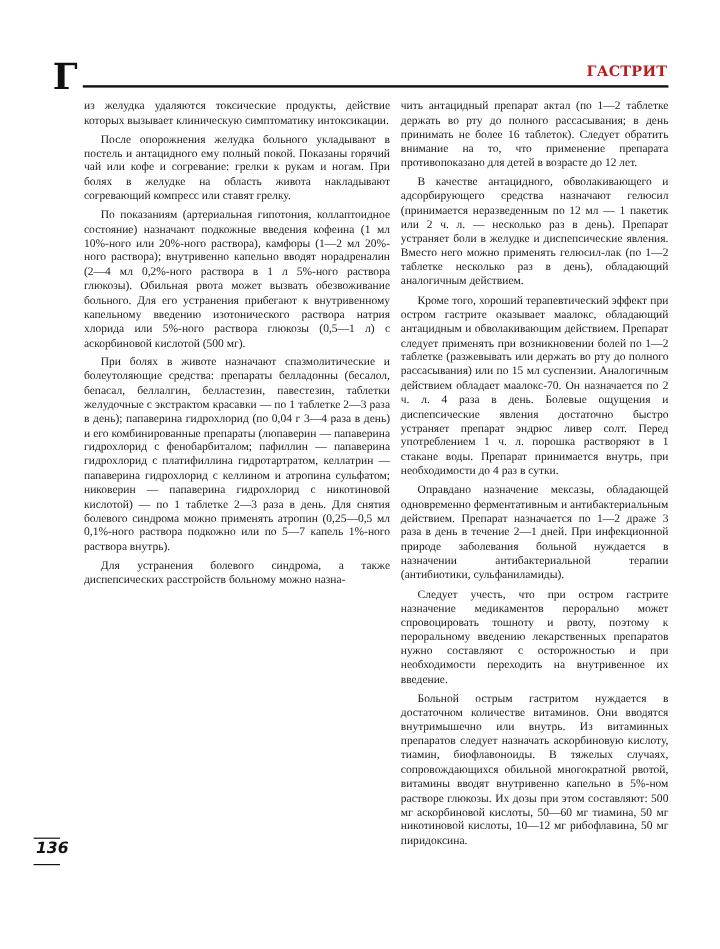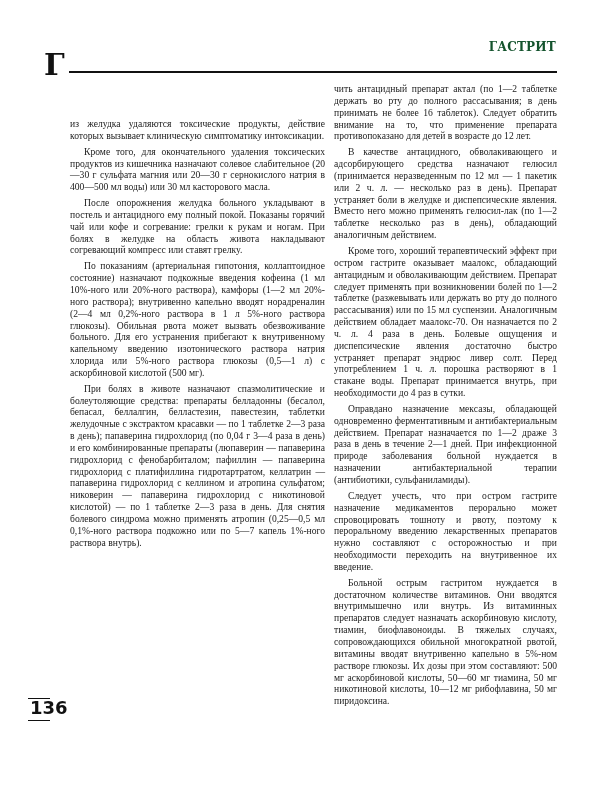--- a/index.html
+++ b/index.html
@@ -1,41 +1,41 @@
 <!DOCTYPE html>
 <html><head>
 <meta charset="utf-8">
 <style>
   html, body { margin:0; padding:0; background:#ffffff; }
   body { width:600px; height:791px; position:relative; overflow:hidden; font-family:"Liberation Serif","DejaVu Serif",serif; color:#1a1a1a; }
   .letter { position:absolute; left:44px; top:50px; font-family:"DejaVu Serif",serif; font-weight:bold; font-size:30px; line-height:30px; color:#111; }
   .rule { position:absolute; left:69px; top:71px; width:488px; height:2px; background:#111; }
-  .running-title { position:absolute; right:44px; top:40px; font-family:"DejaVu Serif",serif; font-weight:bold; font-size:12px; letter-spacing:0.2px; color:#14532d; }
+  .running-title { position:absolute; right:44px; top:52px; font-family:"DejaVu Serif",serif; font-weight:bold; font-size:12px; letter-spacing:0.2px; color:#b91c1c; }
   .col { position:absolute; top:83px; font-size:9.6px; line-height:11.85px; text-align:justify; }
-  .col.left { left:70px; width:255px;margin-top:35px; }
+  .col.left { left:70px; width:255px; }
   .col.right { left:334px; width:223px; }
   .col p { margin:0; text-indent:14px; }
   .col p.cont { text-indent:0; }
   .col p + p { margin-top:4px; }
-  .pagenum { position:absolute; left:30px; top:700px; width:22px; text-align:left; font-family:"DejaVu Sans",sans-serif; font-weight:bold; font-size:18px; line-height:16px; color:#111; }
+  .pagenum { position:absolute; left:30px; top:700px; width:22px; text-align:left; font-family:"DejaVu Sans",sans-serif; font-weight:bold; font-size:13px; line-height:16px; color:#111;font-style:italic; }
   .pn-line { position:absolute; left:28px; width:22px; height:1px; background:#111; }
 </style>
 </head>
 <body>
 
 <div class="letter">Г</div>
 <div class="rule"></div>
 <div class="running-title">ГАСТРИТ</div>
 
 <div class="col left">
   <p class="cont">из желудка удаляются токсические продукты, действие которых вызывает клиническую симптоматику интоксикации.</p>
-  <p>Кроме того, для окончательного удаления токсических продуктов из кишечника назначают солевое слабительное (20—30 г сульфата магния или 20—30 г сернокислого натрия в 400—500 мл воды) или 30 мл касторового масла.</p>
   <p>После опорожнения желудка больного укладывают в постель и антацидного ему полный покой. Показаны горячий чай или кофе и согревание: грелки к рукам и ногам. При болях в желудке на область живота накладывают согревающий компресс или ставят грелку.</p>
   <p>По показаниям (артериальная гипотония, коллаптоидное состояние) назначают подкожные введения кофеина (1 мл 10%-ного или 20%-ного раствора), камфоры (1—2 мл 20%-ного раствора); внутривенно капельно вводят норадреналин (2—4 мл 0,2%-ного раствора в 1 л 5%-ного раствора глюкозы). Обильная рвота может вызвать обезвоживание больного. Для его устранения прибегают к внутривенному капельному введению изотонического раствора натрия хлорида или 5%-ного раствора глюкозы (0,5—1 л) с аскорбиновой кислотой (500 мг).</p>
   <p>При болях в животе назначают спазмолитические и болеутоляющие средства: препараты белладонны (бесалол, бепасал, беллалгин, белластезин, павестезин, таблетки желудочные с экстрактом красавки — по 1 таблетке 2—3 раза в день); папаверина гидрохлорид (по 0,04 г 3—4 раза в день) и его комбинированные препараты (люпаверин — папаверина гидрохлорид с фенобарбиталом; пафиллин — папаверина гидрохлорид с платифиллина гидротартратом, келлатрин — папаверина гидрохлорид с келлином и атропина сульфатом; никоверин — папаверина гидрохлорид с никотиновой кислотой) — по 1 таблетке 2—3 раза в день. Для снятия болевого синдрома можно применять атропин (0,25—0,5 мл 0,1%-ного раствора подкожно или по 5—7 капель 1%-ного раствора внутрь).</p>
+  <p>Для устранения болевого синдрома, а также диспепсических расстройств больному можно назна-</p>
 </div>
 
 <div class="col right">
   <p class="cont">чить антацидный препарат актал (по 1—2 таблетке держать во рту до полного рассасывания; в день принимать не более 16 таблеток). Следует обратить внимание на то, что применение препарата противопоказано для детей в возрасте до 12 лет.</p>
   <p>В качестве антацидного, обволакивающего и адсорбирующего средства назначают гелюсил (принимается неразведенным по 12 мл — 1 пакетик или 2 ч. л. — несколько раз в день). Препарат устраняет боли в желудке и диспепсические явления. Вместо него можно применять гелюсил-лак (по 1—2 таблетке несколько раз в день), обладающий аналогичным действием.</p>
   <p>Кроме того, хороший терапевтический эффект при остром гастрите оказывает маалокс, обладающий антацидным и обволакивающим действием. Препарат следует применять при возникновении болей по 1—2 таблетке (разжевывать или держать во рту до полного рассасывания) или по 15 мл суспензии. Аналогичным действием обладает маалокс-70. Он назначается по 2 ч. л. 4 раза в день. Болевые ощущения и диспепсические явления достаточно быстро устраняет препарат эндрюс ливер солт. Перед употреблением 1 ч. л. порошка растворяют в 1 стакане воды. Препарат принимается внутрь, при необходимости до 4 раз в сутки.</p>
   <p>Оправдано назначение мексазы, обладающей одновременно ферментативным и антибактериальным действием. Препарат назначается по 1—2 драже 3 раза в день в течение 2—1 дней. При инфекционной природе заболевания больной нуждается в назначении антибактериальной терапии (антибиотики, сульфаниламиды).</p>
   <p>Следует учесть, что при остром гастрите назначение медикаментов перорально может спровоцировать тошноту и рвоту, поэтому к пероральному введению лекарственных препаратов нужно составляют с осторожностью и при необходимости переходить на внутривенное их введение.</p>
   <p>Больной острым гастритом нуждается в достаточном количестве витаминов. Они вводятся внутримышечно или внутрь. Из витаминных препаратов следует назначать аскорбиновую кислоту, тиамин, биофлавоноиды. В тяжелых случаях, сопровождающихся обильной многократной рвотой, витамины вводят внутривенно капельно в 5%-ном растворе глюкозы. Их дозы при этом составляют: 500 мг аскорбиновой кислоты, 50—60 мг тиамина, 50 мг никотиновой кислоты, 10—12 мг рибофлавина, 50 мг пиридоксина.</p>
 </div>

